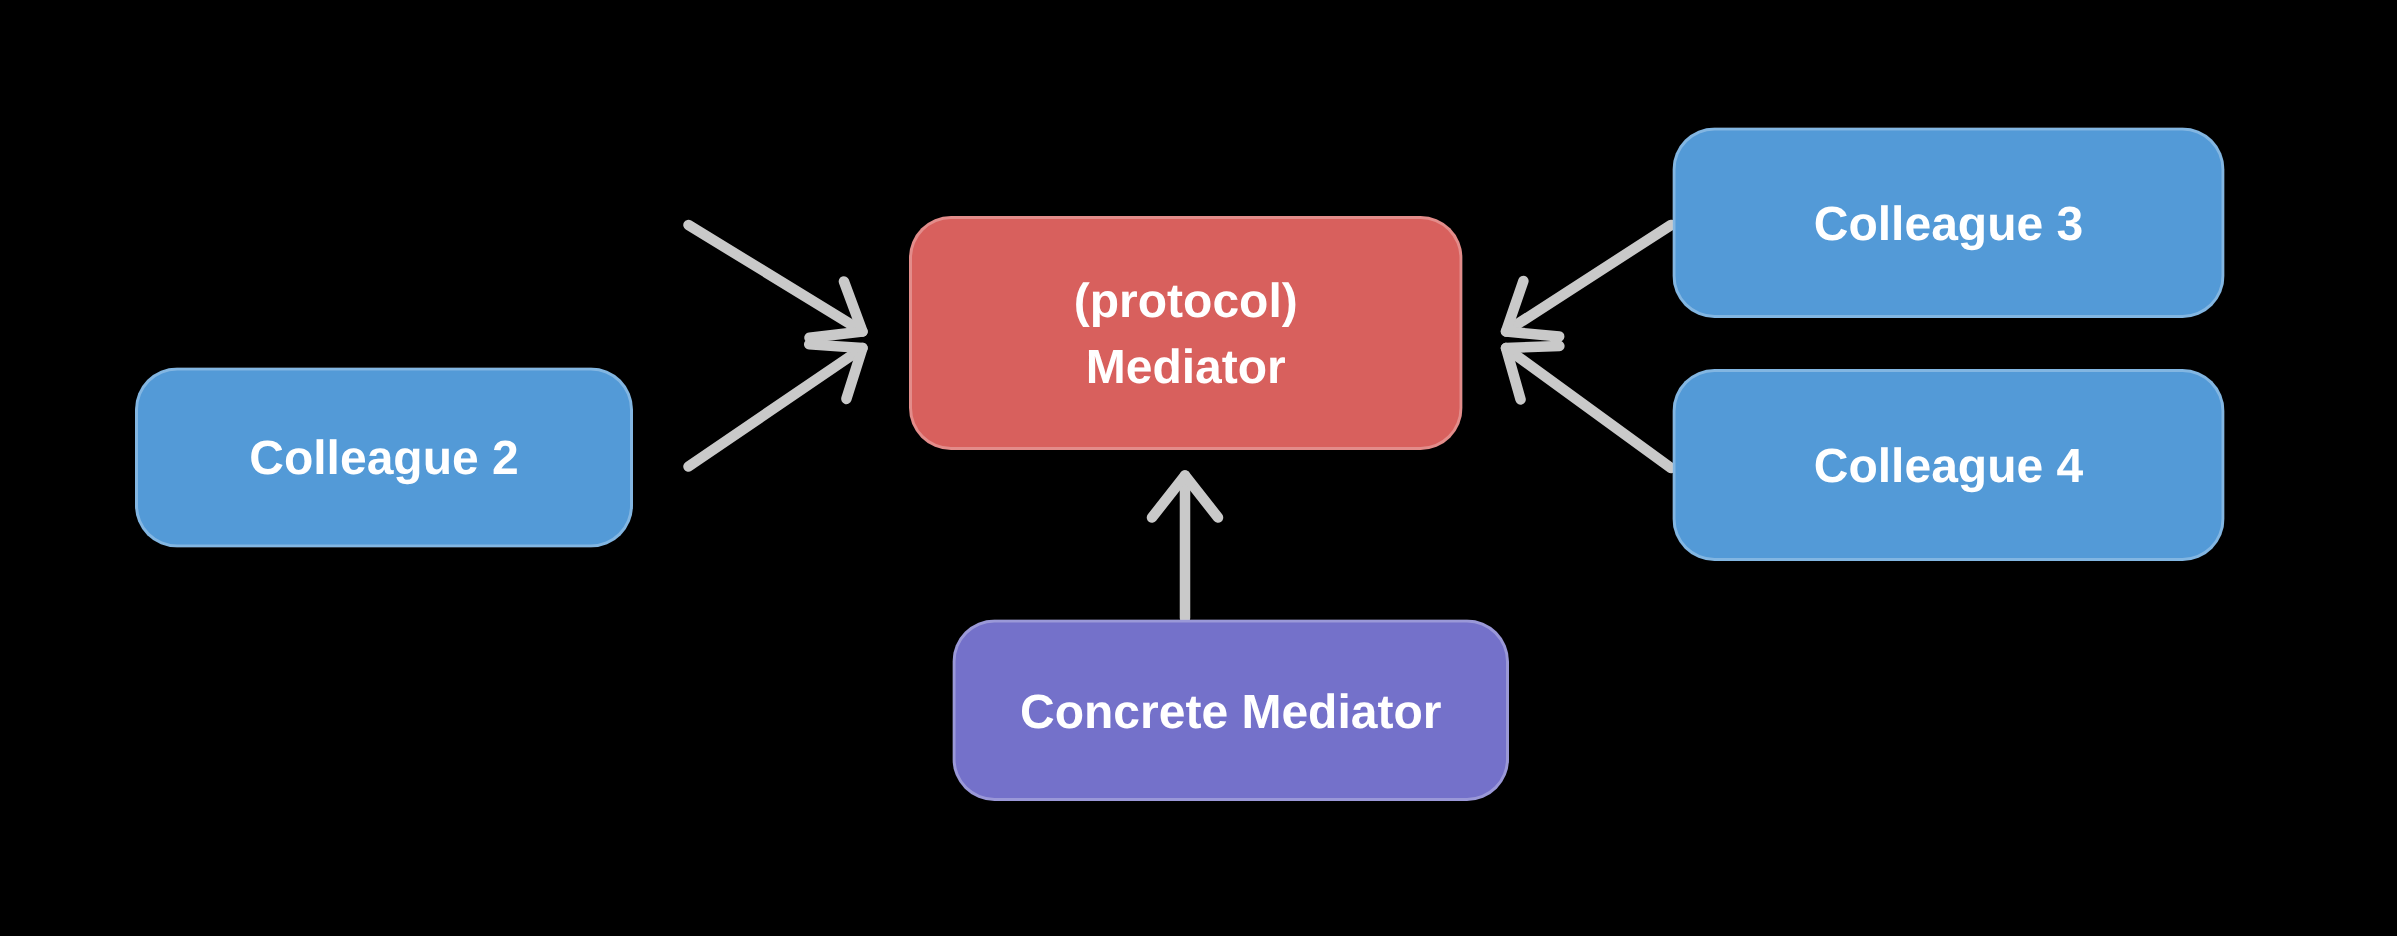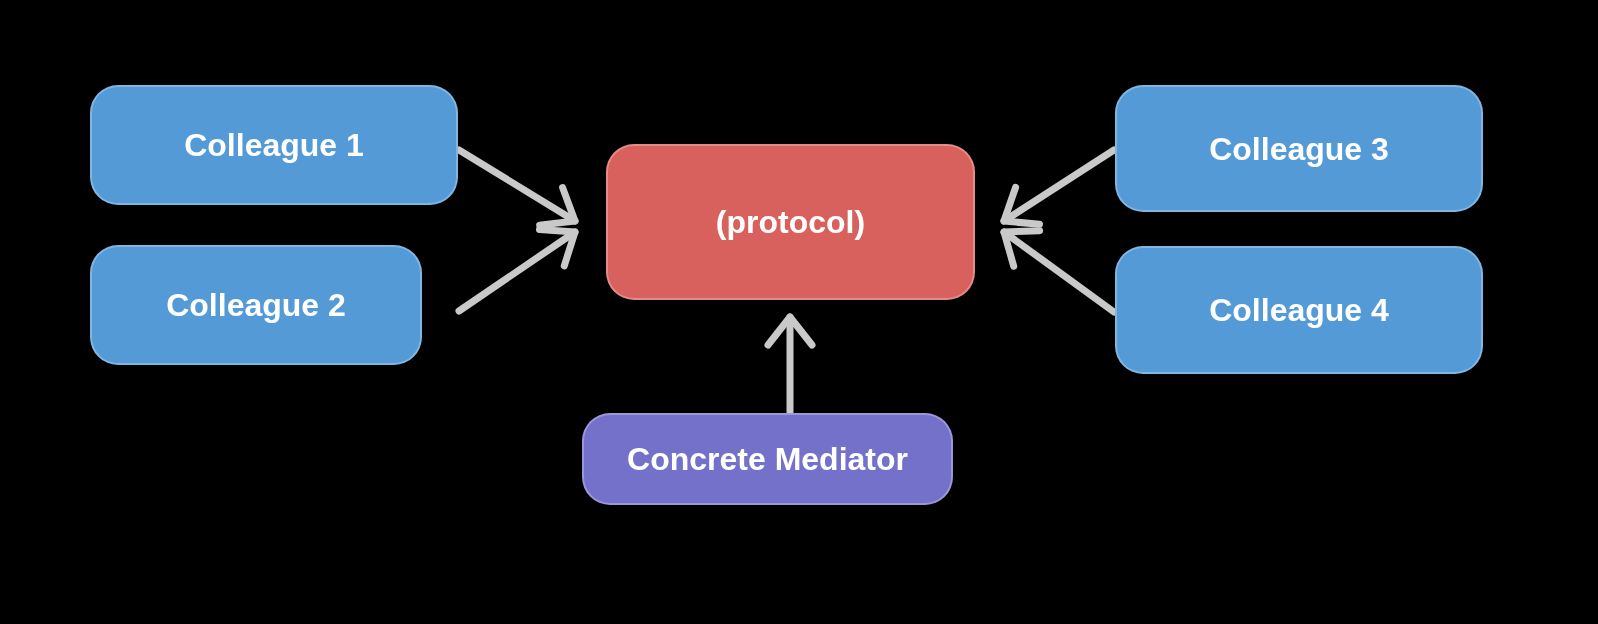--- a/index.html
+++ b/index.html
@@ -39,21 +39,21 @@
   }
   .node-colleague { background: var(--color-colleague, #539ad7); }
   .node-mediator  { background: var(--color-mediator, #d8605d); }
   .node-concrete  { background: var(--color-concrete, #7471ca); }
 
   #node-colleague1 { left: 90px;   top: 85px;  width: 368px; height: 120px; }
   #node-colleague2 { left: 90px;   top: 245px; width: 332px; height: 120px; }
   #node-colleague3 { left: 1115px; top: 85px;  width: 368px; height: 127px; }
   #node-colleague4 { left: 1115px; top: 246px; width: 368px; height: 128px; }
   #node-mediator   { left: 606px;  top: 144px; width: 369px; height: 156px; }
-  #node-concrete   { left: 582px;  top: 413px; width: 371px; height: 92px; }
+  #node-concrete   { left: 635px;  top: 413px; width: 371px; height: 121px; }
 </style>
 </head>
 <body>
 
 <div class="canvas">
 
   <svg class="edges-layer" viewBox="0 0 1598 624" xmlns="http://www.w3.org/2000/svg">
     <defs>
       <marker id="arrowhead" markerUnits="userSpaceOnUse" markerWidth="70" markerHeight="60" refX="32" refY="26" orient="auto">
         <path id="arrowhead-path" d="M4,4 L32,26 L4,48" fill="none" stroke-width="7" stroke-linecap="round" stroke-linejoin="round" stroke="#c9c9c9"></path>
@@ -61,37 +61,35 @@
     </defs>
     <g id="edges-group">
         <line x1="459" y1="150" x2="575" y2="221" stroke="#c9c9c9" stroke-width="7" stroke-linecap="round" marker-end="url(#arrowhead)"></line>
         <line x1="459" y1="311" x2="575" y2="232" stroke="#c9c9c9" stroke-width="7" stroke-linecap="round" marker-end="url(#arrowhead)"></line>
         <line x1="1114" y1="150" x2="1004" y2="221" stroke="#c9c9c9" stroke-width="7" stroke-linecap="round" marker-end="url(#arrowhead)"></line>
         <line x1="1114" y1="312" x2="1004" y2="232" stroke="#c9c9c9" stroke-width="7" stroke-linecap="round" marker-end="url(#arrowhead)"></line>
         <line x1="790" y1="412" x2="790" y2="317" stroke="#c9c9c9" stroke-width="7" stroke-linecap="round" marker-end="url(#arrowhead)"></line>
       </g>
   </svg>
 
-  <div class="node node-colleague" id="node-colleague1">
-    <span>Colleague 1</span>
-  </div>
 
   <div class="node node-colleague" id="node-colleague2">
     <span>Colleague 2</span>
   </div>
 
   <div class="node node-colleague" id="node-colleague3">
     <span>Colleague 3</span>
   </div>
 
   <div class="node node-colleague" id="node-colleague4">
     <span>Colleague 4</span>
   </div>
 
   <div class="node node-mediator" id="node-mediator">
     <span>(protocol)</span>
+    <span>Mediator</span>
   </div>
 
   <div class="node node-concrete" id="node-concrete">
     <span>Concrete Mediator</span>
   </div>
 
 </div>
 
 </body></html>

